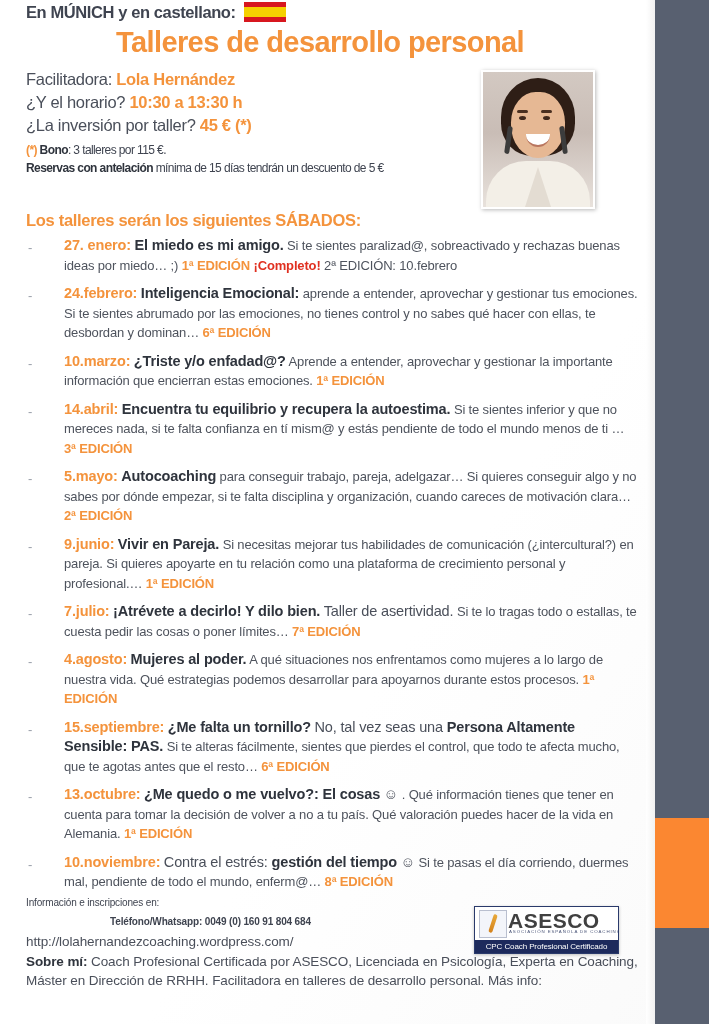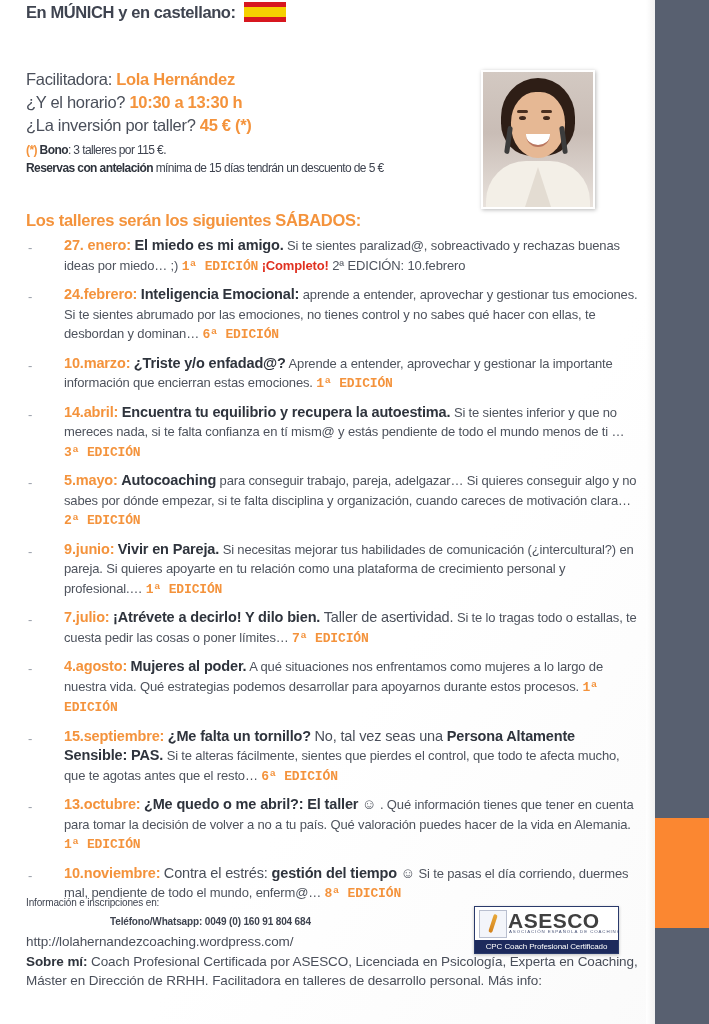--- a/index.html
+++ b/index.html
@@ -239,21 +239,20 @@
     color: #2f343d;
   }
   .ws .ttl-reg {
     font-size: 14.5px;
     font-weight: normal;
     color: #4a4f5a;
   }
   .ws .ed {
     color: #f4933c;
     font-weight: bold;
-    font-family: Liberation Mono, monospace;
   }
   .ws .full {
     color: #e03020;
     font-weight: bold;
   }
 
   
   .footer {
     position: absolute;
     left: 26px;
@@ -352,20 +351,21 @@
   <div class="sidebar-gap"></div>
   <div class="sidebar"></div>
   <div class="sidebar-accent"></div>
 
   <div class="content">
 
     <div class="kicker">
       <span>En MÚNICH y en castellano:</span><span class="flag"></span>
     </div>
 
+    <div class="maintitle">Talleres de desarrollo personal</div>
 
     <div class="info">
       <div class="info-line">
         <span>Facilitadora:</span>
         <span class="or">Lola Hernández</span>
       </div>
       <div class="info-line">
         <span>¿Y el horario?</span>
         <span class="or">10:30 a 13:30 h</span>
       </div>
@@ -401,21 +401,21 @@
     <div class="wslist" id="wslist">
         <div class="ws"><span class="dash">-</span><span class="date">27. enero:</span> <span class="ttl">El miedo es mi amigo.</span> <span> Si te sientes paralizad@, sobreactivado y rechazas buenas ideas por miedo… ;) </span> <span class="ed">1ª EDICIÓN</span> <span class="full"> ¡Completo!</span> <span> 2ª EDICIÓN: 10.febrero</span> </div>
         <div class="ws"><span class="dash">-</span><span class="date">24.febrero:</span> <span class="ttl">Inteligencia Emocional:</span> <span> aprende a entender, aprovechar y gestionar tus emociones. Si te sientes abrumado por las emociones, no tienes control y no sabes qué hacer con ellas, te desbordan y dominan… </span> <span class="ed">6ª EDICIÓN</span> </div>
         <div class="ws"><span class="dash">-</span><span class="date">10.marzo:</span> <span class="ttl">¿Triste y/o enfadad@?</span> <span> Aprende a entender, aprovechar y gestionar la importante información que encierran estas emociones. </span> <span class="ed">1ª EDICIÓN</span> </div>
         <div class="ws"><span class="dash">-</span><span class="date">14.abril:</span> <span class="ttl">Encuentra tu equilibrio y recupera la autoestima.</span> <span> Si te sientes inferior y que no mereces nada, si te falta confianza en tí mism@ y estás pendiente de todo el mundo menos de ti … </span> <span class="ed">3ª EDICIÓN</span> </div>
         <div class="ws"><span class="dash">-</span><span class="date">5.mayo:</span> <span class="ttl">Autocoaching</span> <span> para conseguir trabajo, pareja, adelgazar… Si quieres conseguir algo y no sabes por dónde empezar, si te falta disciplina y organización, cuando careces de motivación clara… </span> <span class="ed">2ª EDICIÓN</span> </div>
         <div class="ws"><span class="dash">-</span><span class="date">9.junio:</span> <span class="ttl">Vivir en Pareja.</span> <span> Si necesitas mejorar tus habilidades de comunicación (¿intercultural?) en pareja. Si quieres apoyarte en tu relación como una plataforma de crecimiento personal y profesional.… </span> <span class="ed">1ª EDICIÓN</span> </div>
         <div class="ws"><span class="dash">-</span><span class="date">7.julio:</span> <span class="ttl">¡Atrévete a decirlo! Y dilo bien.</span> <span class="ttl-reg"> Taller de asertividad.</span> <span> Si te lo tragas todo o estallas, te cuesta pedir las cosas o poner límites… </span> <span class="ed">7ª EDICIÓN</span> </div>
         <div class="ws"><span class="dash">-</span><span class="date">4.agosto:</span> <span class="ttl">Mujeres al poder.</span> <span> A qué situaciones nos enfrentamos como mujeres a lo largo de nuestra vida. Qué estrategias podemos desarrollar para apoyarnos durante estos procesos. </span> <span class="ed">1ª EDICIÓN</span> </div>
         <div class="ws"><span class="dash">-</span><span class="date">15.septiembre:</span> <span class="ttl">¿Me falta un tornillo?</span> <span class="ttl-reg"> No, tal vez seas una </span> <span class="ttl">Persona Altamente Sensible: PAS.</span> <span> Si te alteras fácilmente, sientes que pierdes el control, que todo te afecta mucho, que te agotas antes que el resto… </span> <span class="ed">6ª EDICIÓN</span> </div>
-        <div class="ws"><span class="dash">-</span><span class="date">13.octubre:</span> <span class="ttl">¿Me quedo o me abril?: El taller</span> <span class="ttl-reg"> ☺</span> <span>. Qué información tienes que tener en cuenta para tomar la decisión de volver a no a tu país. Qué valoración puedes hacer de la vida en Alemania. </span> <span class="ed">1ª EDICIÓN</span> </div>
+        <div class="ws"><span class="dash">-</span><span class="date">13.octubre:</span> <span class="ttl">¿Me quedo o me vuelvo?: El cosas</span> <span class="ttl-reg"> ☺</span> <span>. Qué información tienes que tener en cuenta para tomar la decisión de volver a no a tu país. Qué valoración puedes hacer de la vida en Alemania. </span> <span class="ed">1ª EDICIÓN</span> </div>
         <div class="ws"><span class="dash">-</span><span class="date">10.noviembre:</span> <span class="ttl-reg"> Contra el estrés: </span> <span class="ttl">gestión del tiempo</span> <span class="ttl-reg"> ☺</span> <span> Si te pasas el día corriendo, duermes mal, pendiente de todo el mundo, enferm@… </span> <span class="ed">8ª EDICIÓN</span> </div>
       </div>
 
     <div class="footer">
       <div class="foot-line">Información e inscripciones en:</div>
       <div class="foot-line foot-indent">
         <span class="lbl">Teléfono/Whatsapp:</span>
         <span>0049 (0) 160 91 804 684</span>
       </div>
       <div class="about">http://lolahernandezcoaching.wordpress.com/</div>

